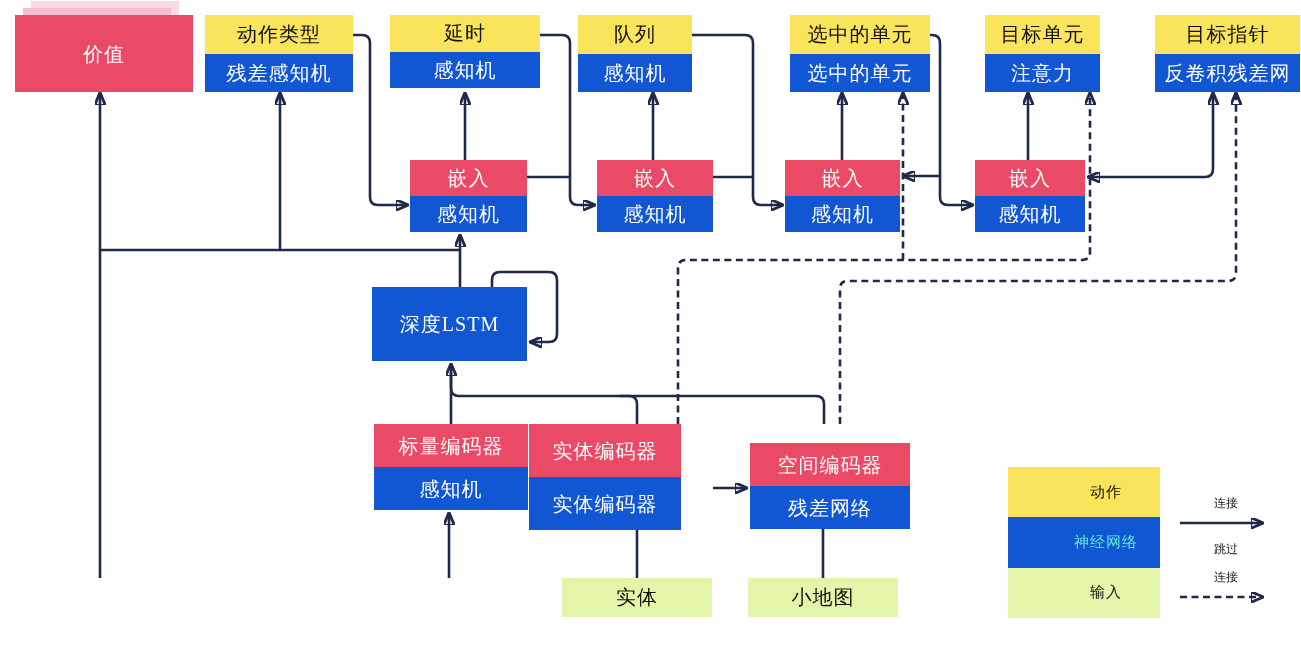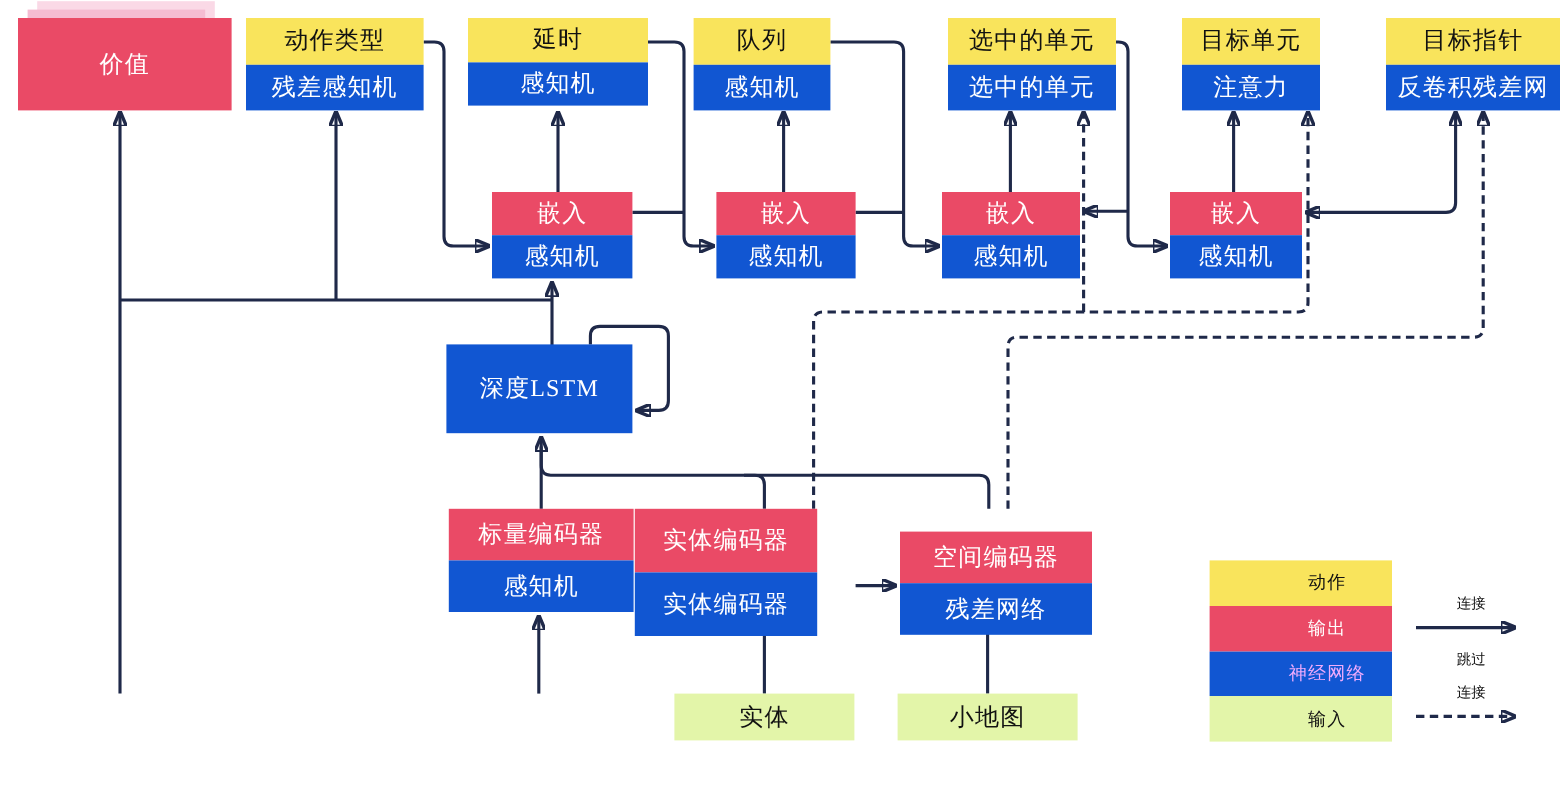--- a/index.html
+++ b/index.html
@@ -148,21 +148,20 @@
   <div class="node" style="left:750px;top:443px;width:160px;height:86px">
     <div class="hd red">空间编码器</div>
     <div class="bd blue">残差网络</div>
   </div>
 
   <div class="input-node" style="left:562px;top:578px;width:150px;height:39px">实体</div>
   <div class="input-node" style="left:748px;top:578px;width:150px;height:39px">小地图</div>
 
   <div style="position:absolute;left:1008px;top:467px;width:152px;height:151px;display:flex;flex-direction:column">
     <div class="legend-row" style="flex:1;background:var(--yellow);color:#111">动作</div>
-    <div class="legend-row" style="flex:1;background:var(--red);color:#fff">输出</div>
-    <div class="legend-row" style="flex:1;background:var(--blue);color:#f0abfc">神经网络</div>
+    <div class="legend-row" style="flex:1;background:var(--blue);color:#5eead4">神经网络</div>
     <div class="legend-row" style="flex:1;background:var(--green);color:#111">输入</div>
   </div>
   <div class="legend-label" style="left:1171px;top:495px">连接</div>
   <div class="legend-label" style="left:1171px;top:541px">跳过</div>
   <div class="legend-label" style="left:1171px;top:569px">连接</div>
 
 </div>
 
 </body></html>

